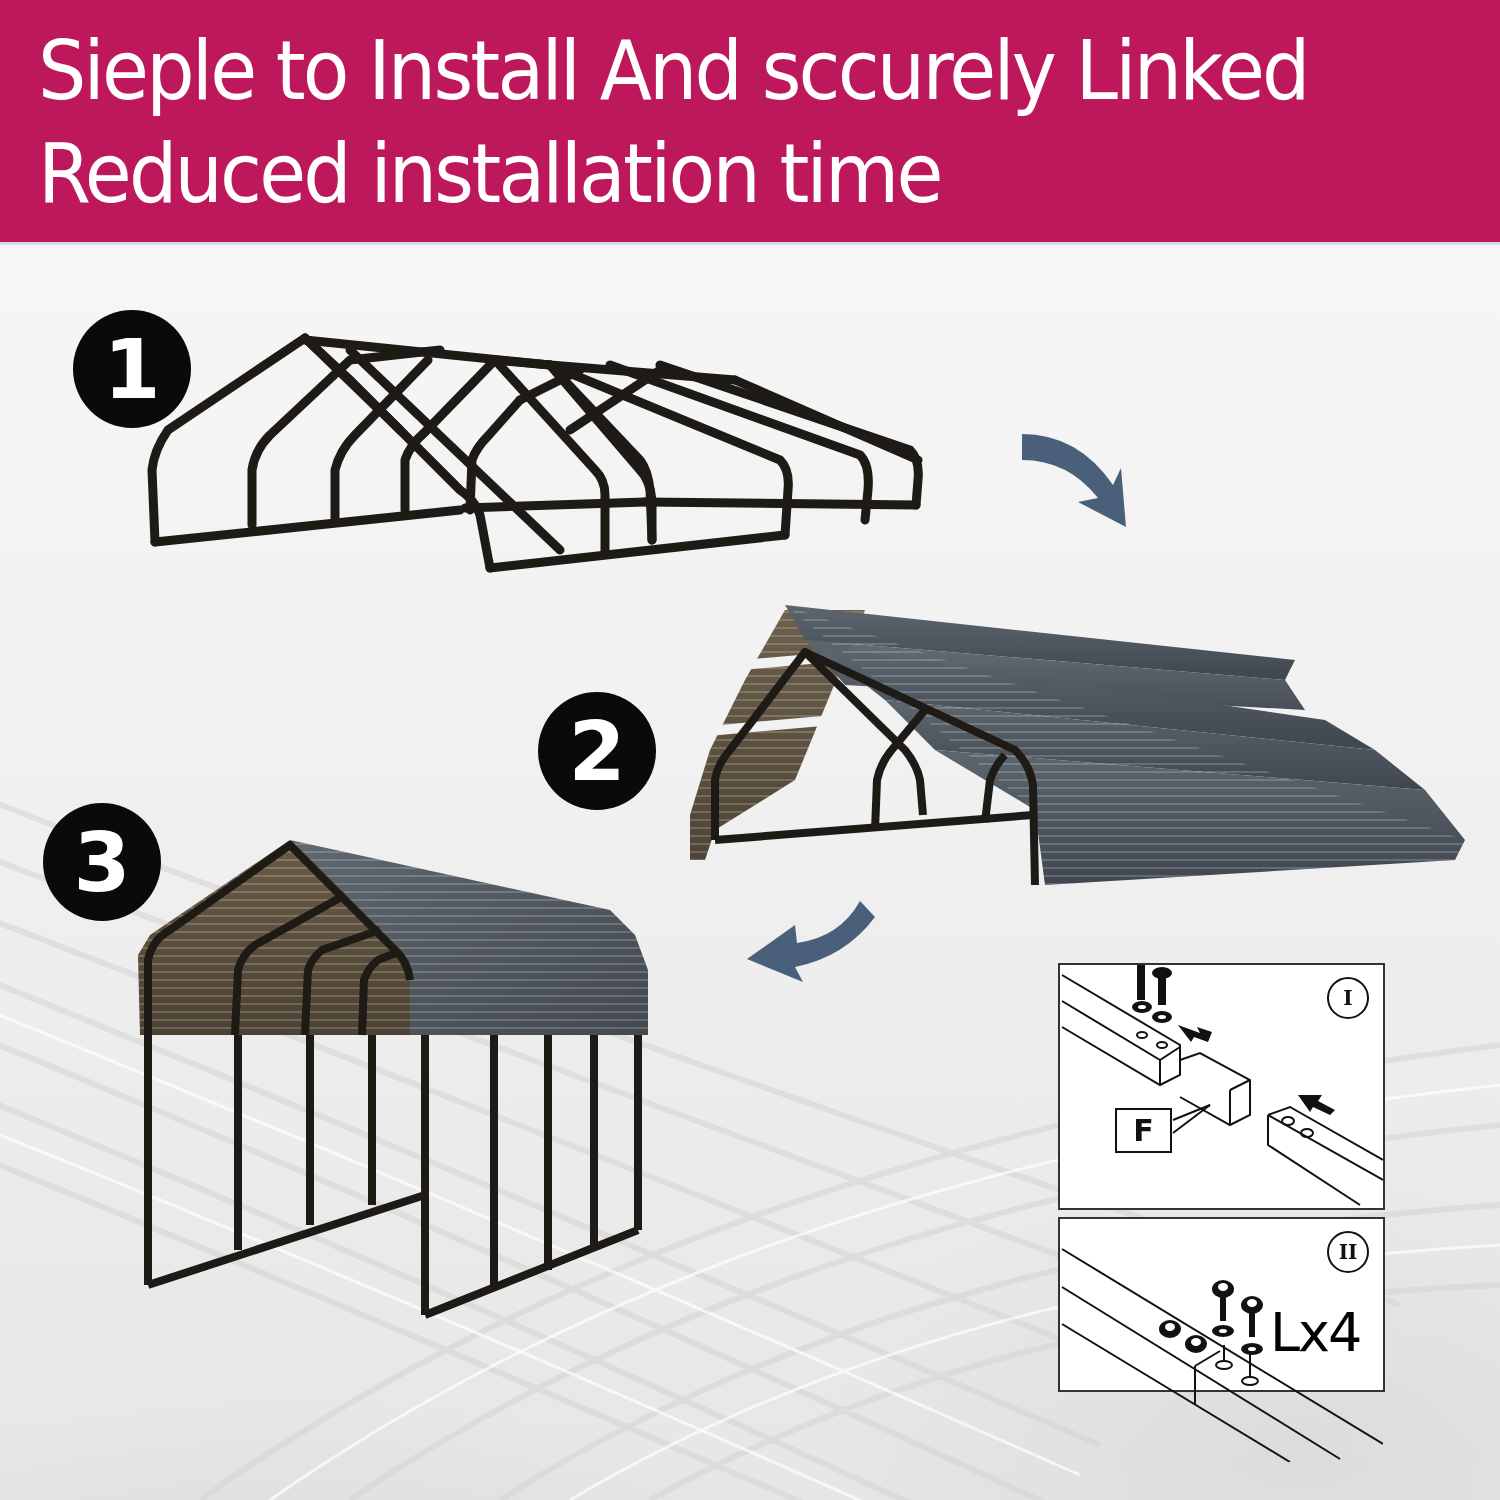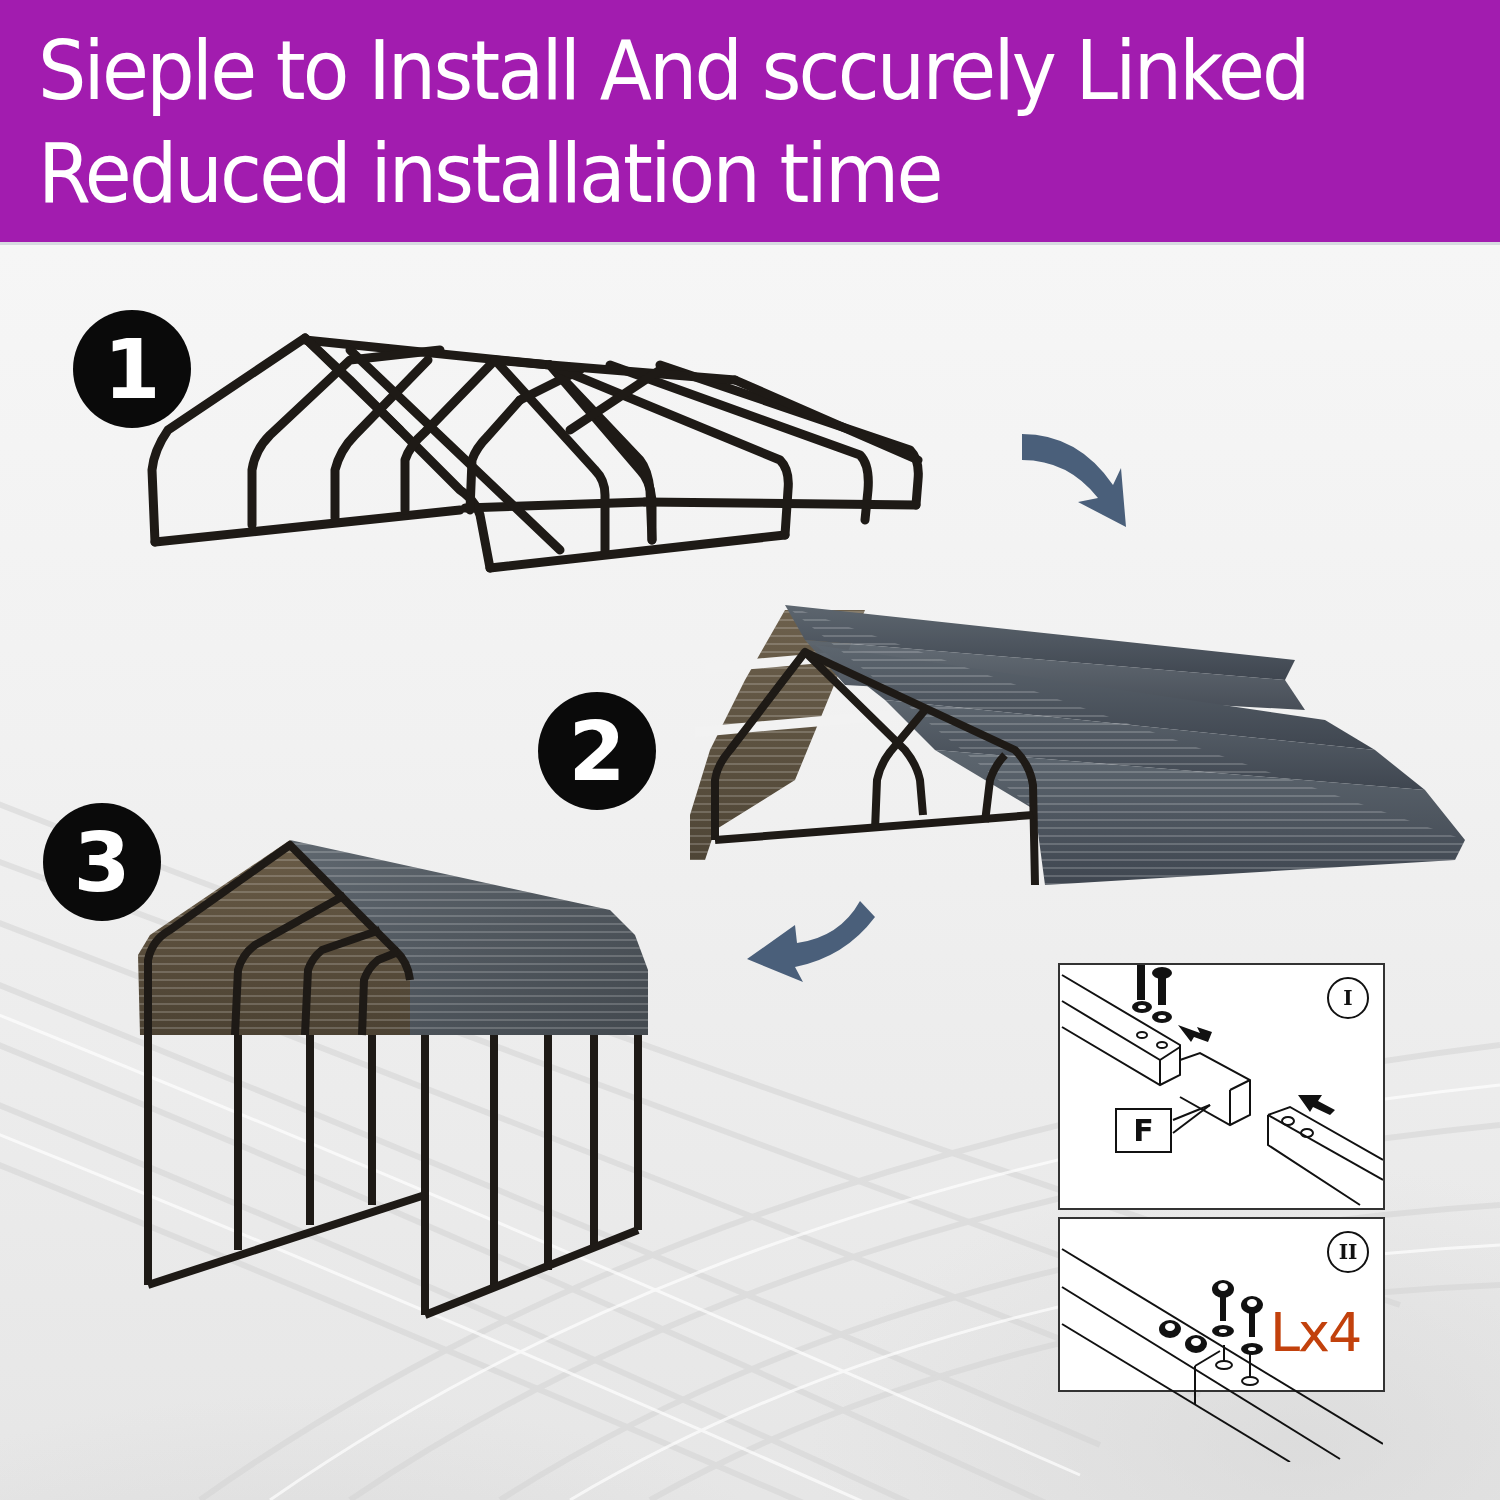--- a/index.html
+++ b/index.html
@@ -11,21 +11,21 @@
   .bg {
     position: absolute; left: 0; top: 245px; width: 1500px; height: 1255px;
     background:
       radial-gradient(ellipse 900px 500px at 300px 1500px, rgba(200,200,200,0.55), rgba(255,255,255,0) 70%),
       radial-gradient(ellipse 700px 400px at 1300px 1200px, rgba(210,210,210,0.5), rgba(255,255,255,0) 70%),
       linear-gradient(180deg, #f6f6f6 0%, #f1f1f1 40%, #e6e6e6 100%);
   }
   .bg svg { position: absolute; left: 0; top: 0; }
   .header {
     position: absolute; left: 0; top: 0; width: 1500px; height: 245px;
-    background: #a21caf;
+    background: #be185d;
     border-bottom: 3px solid #d7dbe0;
     box-sizing: border-box;
   }
   .header .line {
     position: absolute; left: 38px; color: #ffffff;
     font-family: "DejaVu Sans", sans-serif;
     font-size: 82px; line-height: 1; letter-spacing: -3px;
     transform: scaleX(0.93); transform-origin: left center;
     white-space: nowrap;
   }
@@ -49,21 +49,21 @@
     font-family: "DejaVu Serif", serif; font-weight: bold; font-size: 20px; color: #111;
     background: #fff; box-sizing: border-box;
   }
   .part-label {
     position: absolute; border: 2px solid #111; background: #fff;
     display: flex; align-items: center; justify-content: center;
     font-family: "DejaVu Sans", sans-serif; font-weight: bold; font-size: 30px; color: #111;
     box-sizing: border-box;
   }
   .qty {
-    position: absolute; font-family: "DejaVu Sans", sans-serif; font-size: 54px; color: #c2410c;
+    position: absolute; font-family: "DejaVu Sans", sans-serif; font-size: 54px; color: #000000;
     letter-spacing: -2px;
   }
 </style>
 </head>
 <body>
 
 <div class="bg">
   <svg width="1500" height="1255" viewBox="0 0 1500 1255">
     <g fill="none" stroke="#d4d4d4" stroke-width="6" opacity="0.55">
       <path d="M-100 700 Q 400 900 1100 1200"></path>

